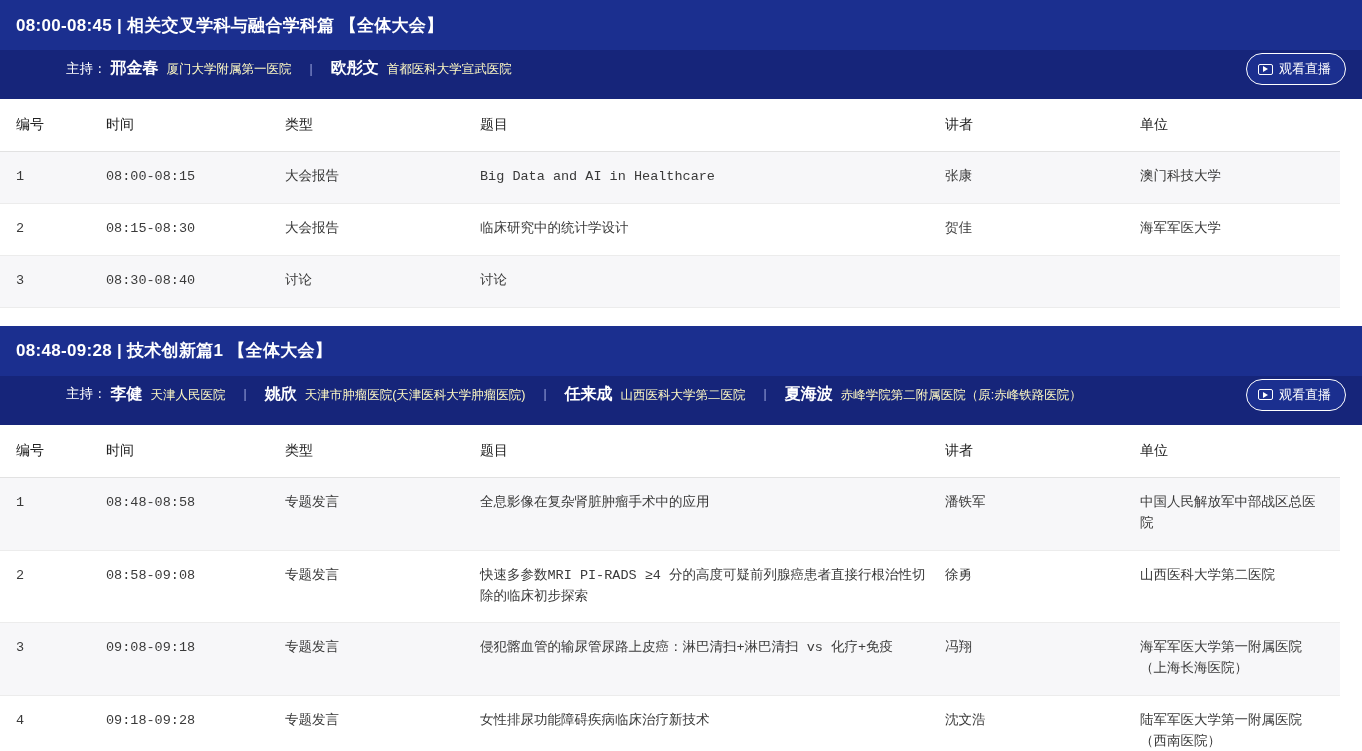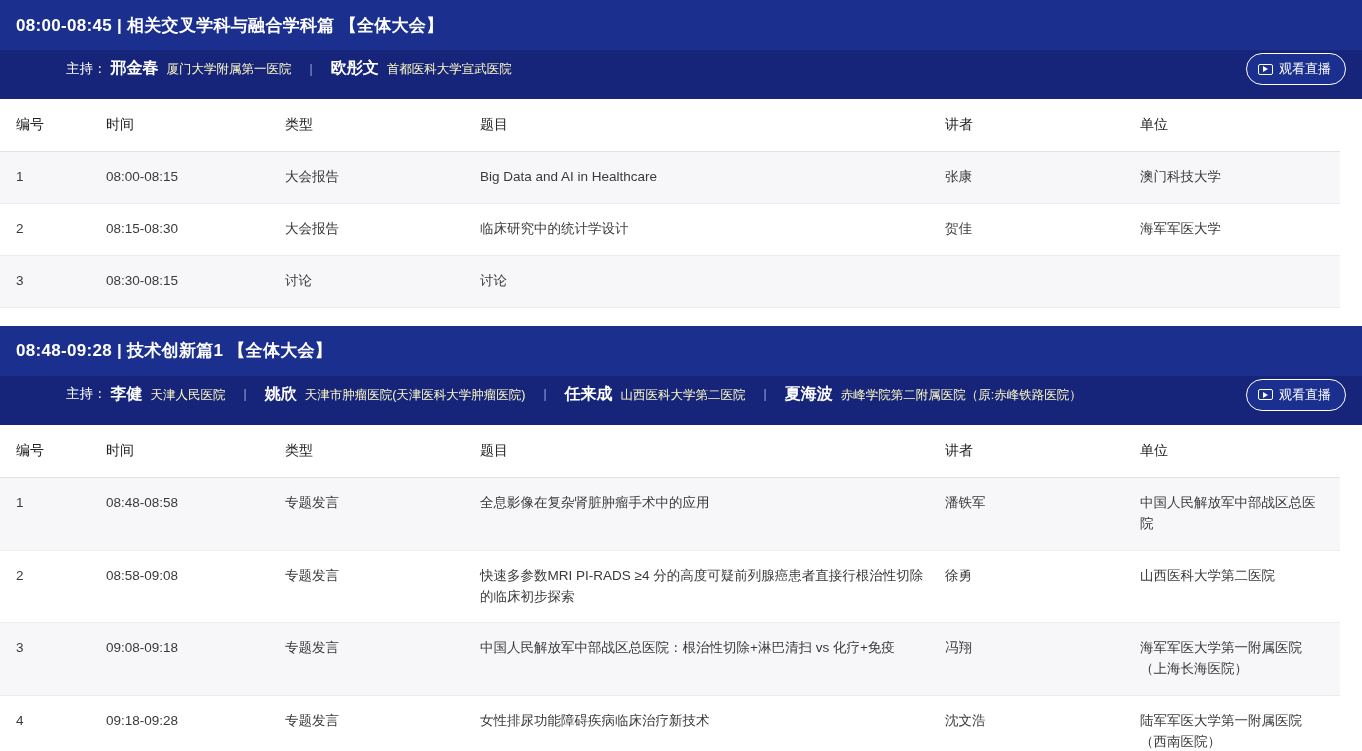--- a/index.html
+++ b/index.html
@@ -101,20 +101,21 @@
   }
   .chair-sep {
     color: #9aa6dd;
     margin: 0 18px;
     font-size: 12px;
   }
   table.sched {
     width: 1260px;
     border-collapse: collapse;
     table-layout: fixed;
+    font-family: Liberation Mono, monospace;
   }
   table.sched thead th {
     background: #ffffff;
     font-size: 14px;
     font-weight: normal;
     color: #222;
     text-align: left;
     padding: 17px 10px 17px 0;
     border-bottom: 1px solid #e2e2e2;
   }
@@ -186,21 +187,21 @@
         <tr>
           <td class="col-no">2</td>
           <td class="col-time">08:15-08:30</td>
           <td class="col-type">大会报告</td>
           <td class="col-title title-cell">临床研究中的统计学设计</td>
           <td class="col-speaker">贺佳</td>
           <td class="col-unit unit-cell">海军军医大学</td>
         </tr>
         <tr class="alt">
           <td class="col-no">3</td>
-          <td class="col-time">08:30-08:15</td>
+          <td class="col-time">08:30-08:40</td>
           <td class="col-type">讨论</td>
           <td class="col-title title-cell">讨论</td>
           <td class="col-speaker"></td>
           <td class="col-unit unit-cell"></td>
         </tr>
       </tbody>
     </table>
   </div>
 
   <div class="session">
@@ -258,21 +259,21 @@
           <td class="col-time">08:58-09:08</td>
           <td class="col-type">专题发言</td>
           <td class="col-title title-cell">快速多参数MRI PI-RADS ≥4 分的高度可疑前列腺癌患者直接行根治性切除的临床初步探索</td>
           <td class="col-speaker">徐勇</td>
           <td class="col-unit unit-cell">山西医科大学第二医院</td>
         </tr>
         <tr class="alt">
           <td class="col-no">3</td>
           <td class="col-time">09:08-09:18</td>
           <td class="col-type">专题发言</td>
-          <td class="col-title title-cell">中国人民解放军中部战区总医院：根治性切除+淋巴清扫 vs 化疗+免疫</td>
+          <td class="col-title title-cell">侵犯髂血管的输尿管尿路上皮癌：淋巴清扫+淋巴清扫 vs 化疗+免疫</td>
           <td class="col-speaker">冯翔</td>
           <td class="col-unit unit-cell">海军军医大学第一附属医院（上海长海医院）</td>
         </tr>
         <tr>
           <td class="col-no">4</td>
           <td class="col-time">09:18-09:28</td>
           <td class="col-type">专题发言</td>
           <td class="col-title title-cell">女性排尿功能障碍疾病临床治疗新技术</td>
           <td class="col-speaker">沈文浩</td>
           <td class="col-unit unit-cell">陆军军医大学第一附属医院（西南医院）</td>

